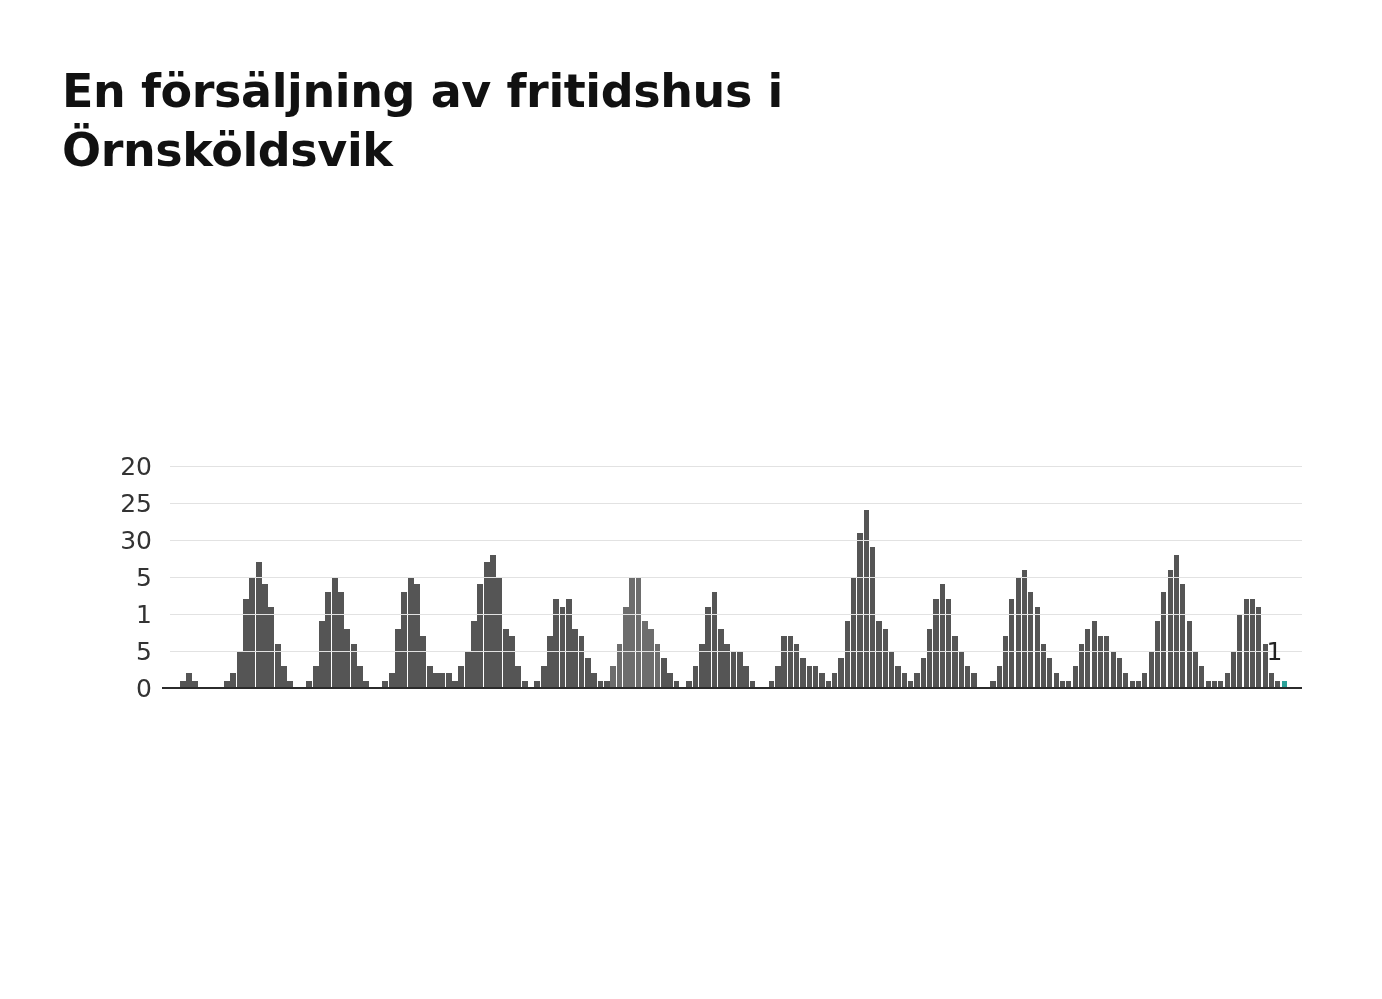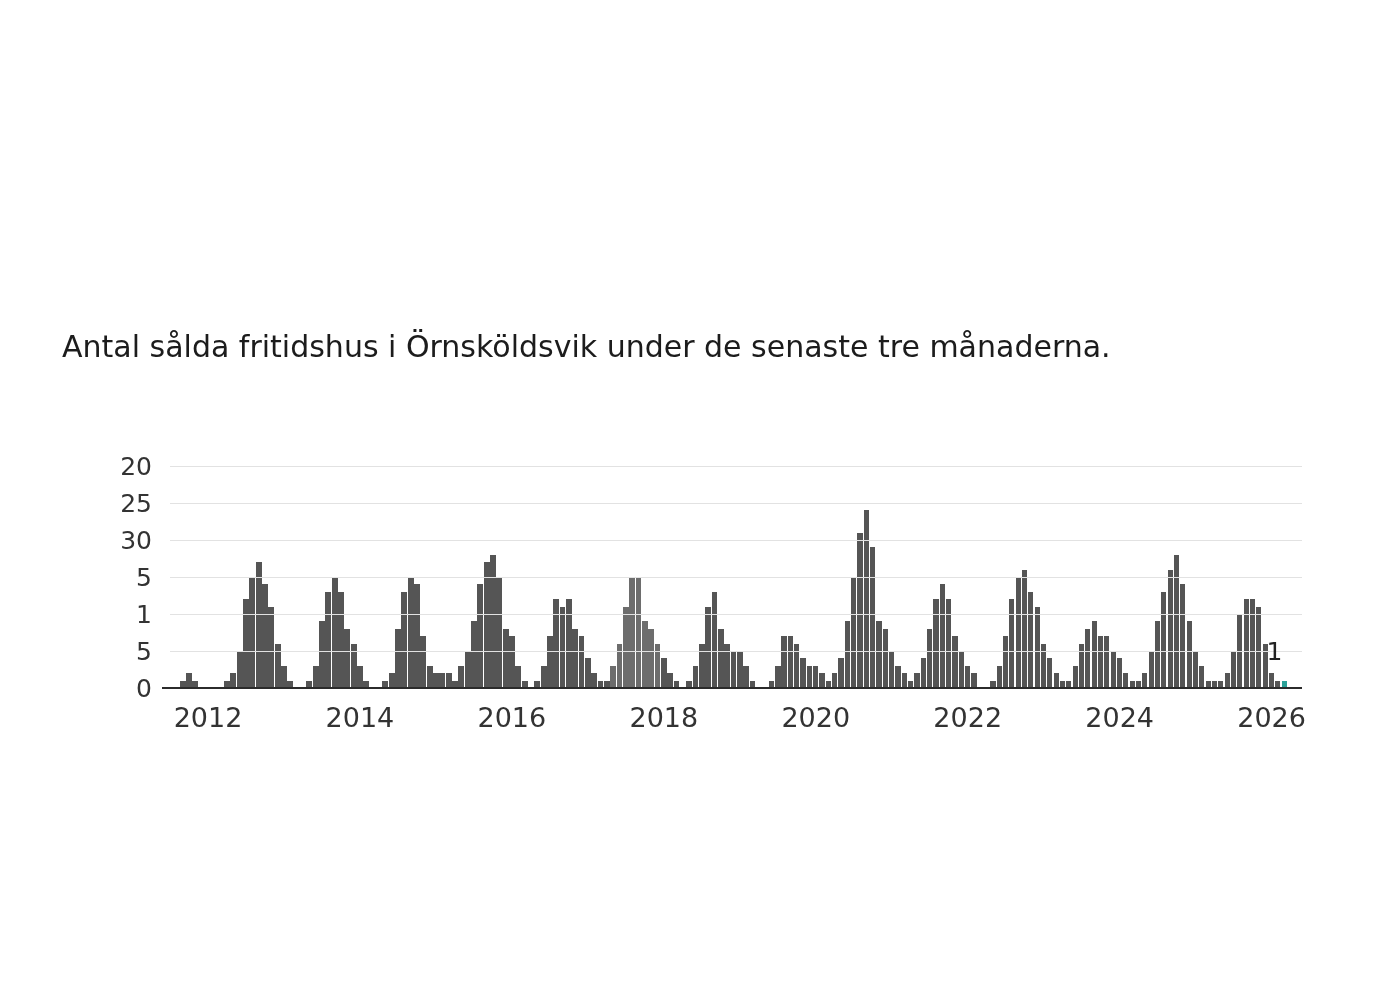--- a/index.html
+++ b/index.html
@@ -151,22 +151,22 @@
     font-weight: bold;
     color: #2d9c94;
     letter-spacing: -0.5px;
   }
 </style>
 </head>
 <body>
 
 <div class="page">
 
-
-  <div class="subtitle">Antal sålda fritidshus i Örnsköldsvik under de senaste tre månaderna.</div>
+  <div class="headline">En försäljning av fritidshus i Örnsköldsvik</div>
+
 
   <div class="chart-area">
     <div class="y-axis-labels" id="y-axis-labels">
         <div class="y-tick-label" style="top: 222px;">0</div>
         <div class="y-tick-label" style="top: 185px;">5</div>
         <div class="y-tick-label" style="top: 148px;">1</div>
         <div class="y-tick-label" style="top: 111px;">5</div>
         <div class="y-tick-label" style="top: 74px;">30</div>
         <div class="y-tick-label" style="top: 37px;">25</div>
         <div class="y-tick-label" style="top: 0px;">20</div>
@@ -337,26 +337,16 @@
         </div>
     <div class="gridline baseline" style="top: 221px;"></div>
         <div class="gridline" style="top: 185px;"></div>
         <div class="gridline" style="top: 148px;"></div>
         <div class="gridline" style="top: 111px;"></div>
         <div class="gridline" style="top: 74px;"></div>
         <div class="gridline" style="top: 37px;"></div>
         <div class="gridline" style="top: 0px;"></div>
         <div class="bar-label" style="left: 1096.53px; top: 171px;">1</div>
       </div>
-    <div class="x-axis-labels" id="x-axis-labels">
-        <div class="x-tick-label" style="left: 37.9866px;">2012</div>
-        <div class="x-tick-label" style="left: 189.933px;">2014</div>
-        <div class="x-tick-label" style="left: 341.879px;">2016</div>
-        <div class="x-tick-label" style="left: 493.826px;">2018</div>
-        <div class="x-tick-label" style="left: 645.772px;">2020</div>
-        <div class="x-tick-label" style="left: 797.718px;">2022</div>
-        <div class="x-tick-label" style="left: 949.664px;">2024</div>
-        <div class="x-tick-label" style="left: 1101.61px;">2026</div>
-      </div>
   </div>
 
 
 </div>
 
 </body></html>

